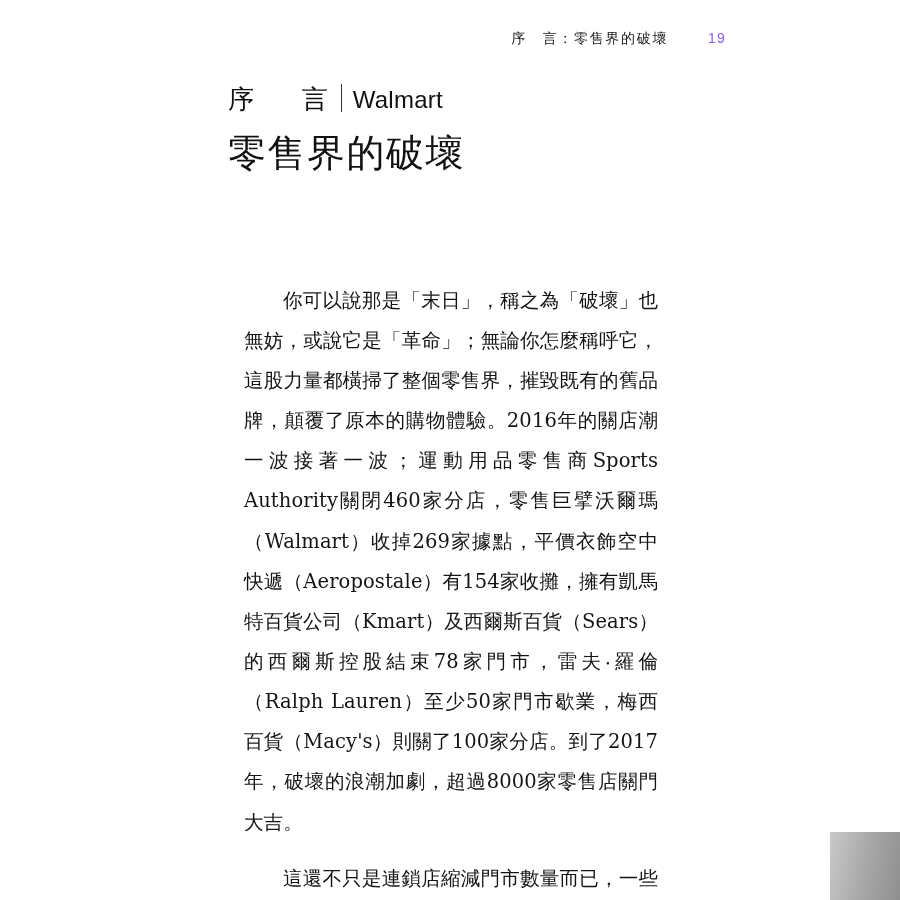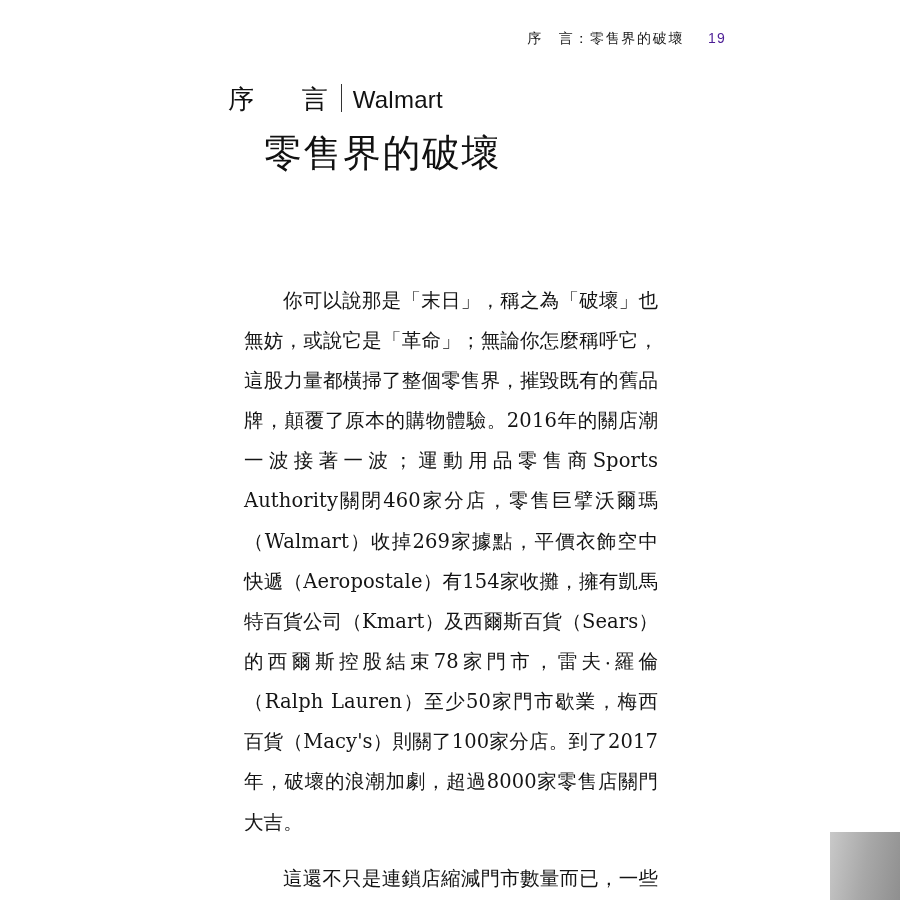--- a/index.html
+++ b/index.html
@@ -39,22 +39,22 @@
   .running-head .rh-text {
     font-family: "DejaVu Sans", sans-serif;
     font-size: 14px;
     letter-spacing: 0.12em;
     white-space: pre;
     text-align: right;
   }
   .running-head .rh-page {
     font-family: "Liberation Sans", sans-serif;
     font-size: 14px;
-    margin-left: 24px;
-    color: #4c1d95;
+    margin-left: 40px;
+    color: #8b5cf6;
   }
 
   
   .content {
     position: absolute;
     left: 228px;
     top: 0;
     width: 446px;
   }
 
@@ -85,21 +85,20 @@
     letter-spacing: 0.01em;
   }
 
   .chapter-title {
     margin-top: 14px;
     font-family: "DejaVu Sans", sans-serif;
     font-size: 38px;
     letter-spacing: 0.04em;
     color: #111111;
     line-height: 1.2;
-    margin-left: 36px;
   }
 
   
   .body-text {
     margin-top: 104px;
     font-family: "DejaVu Serif", serif;
     font-size: 19.5px;
     line-height: 2.06;
     color: #141414;
     text-align: justify;

